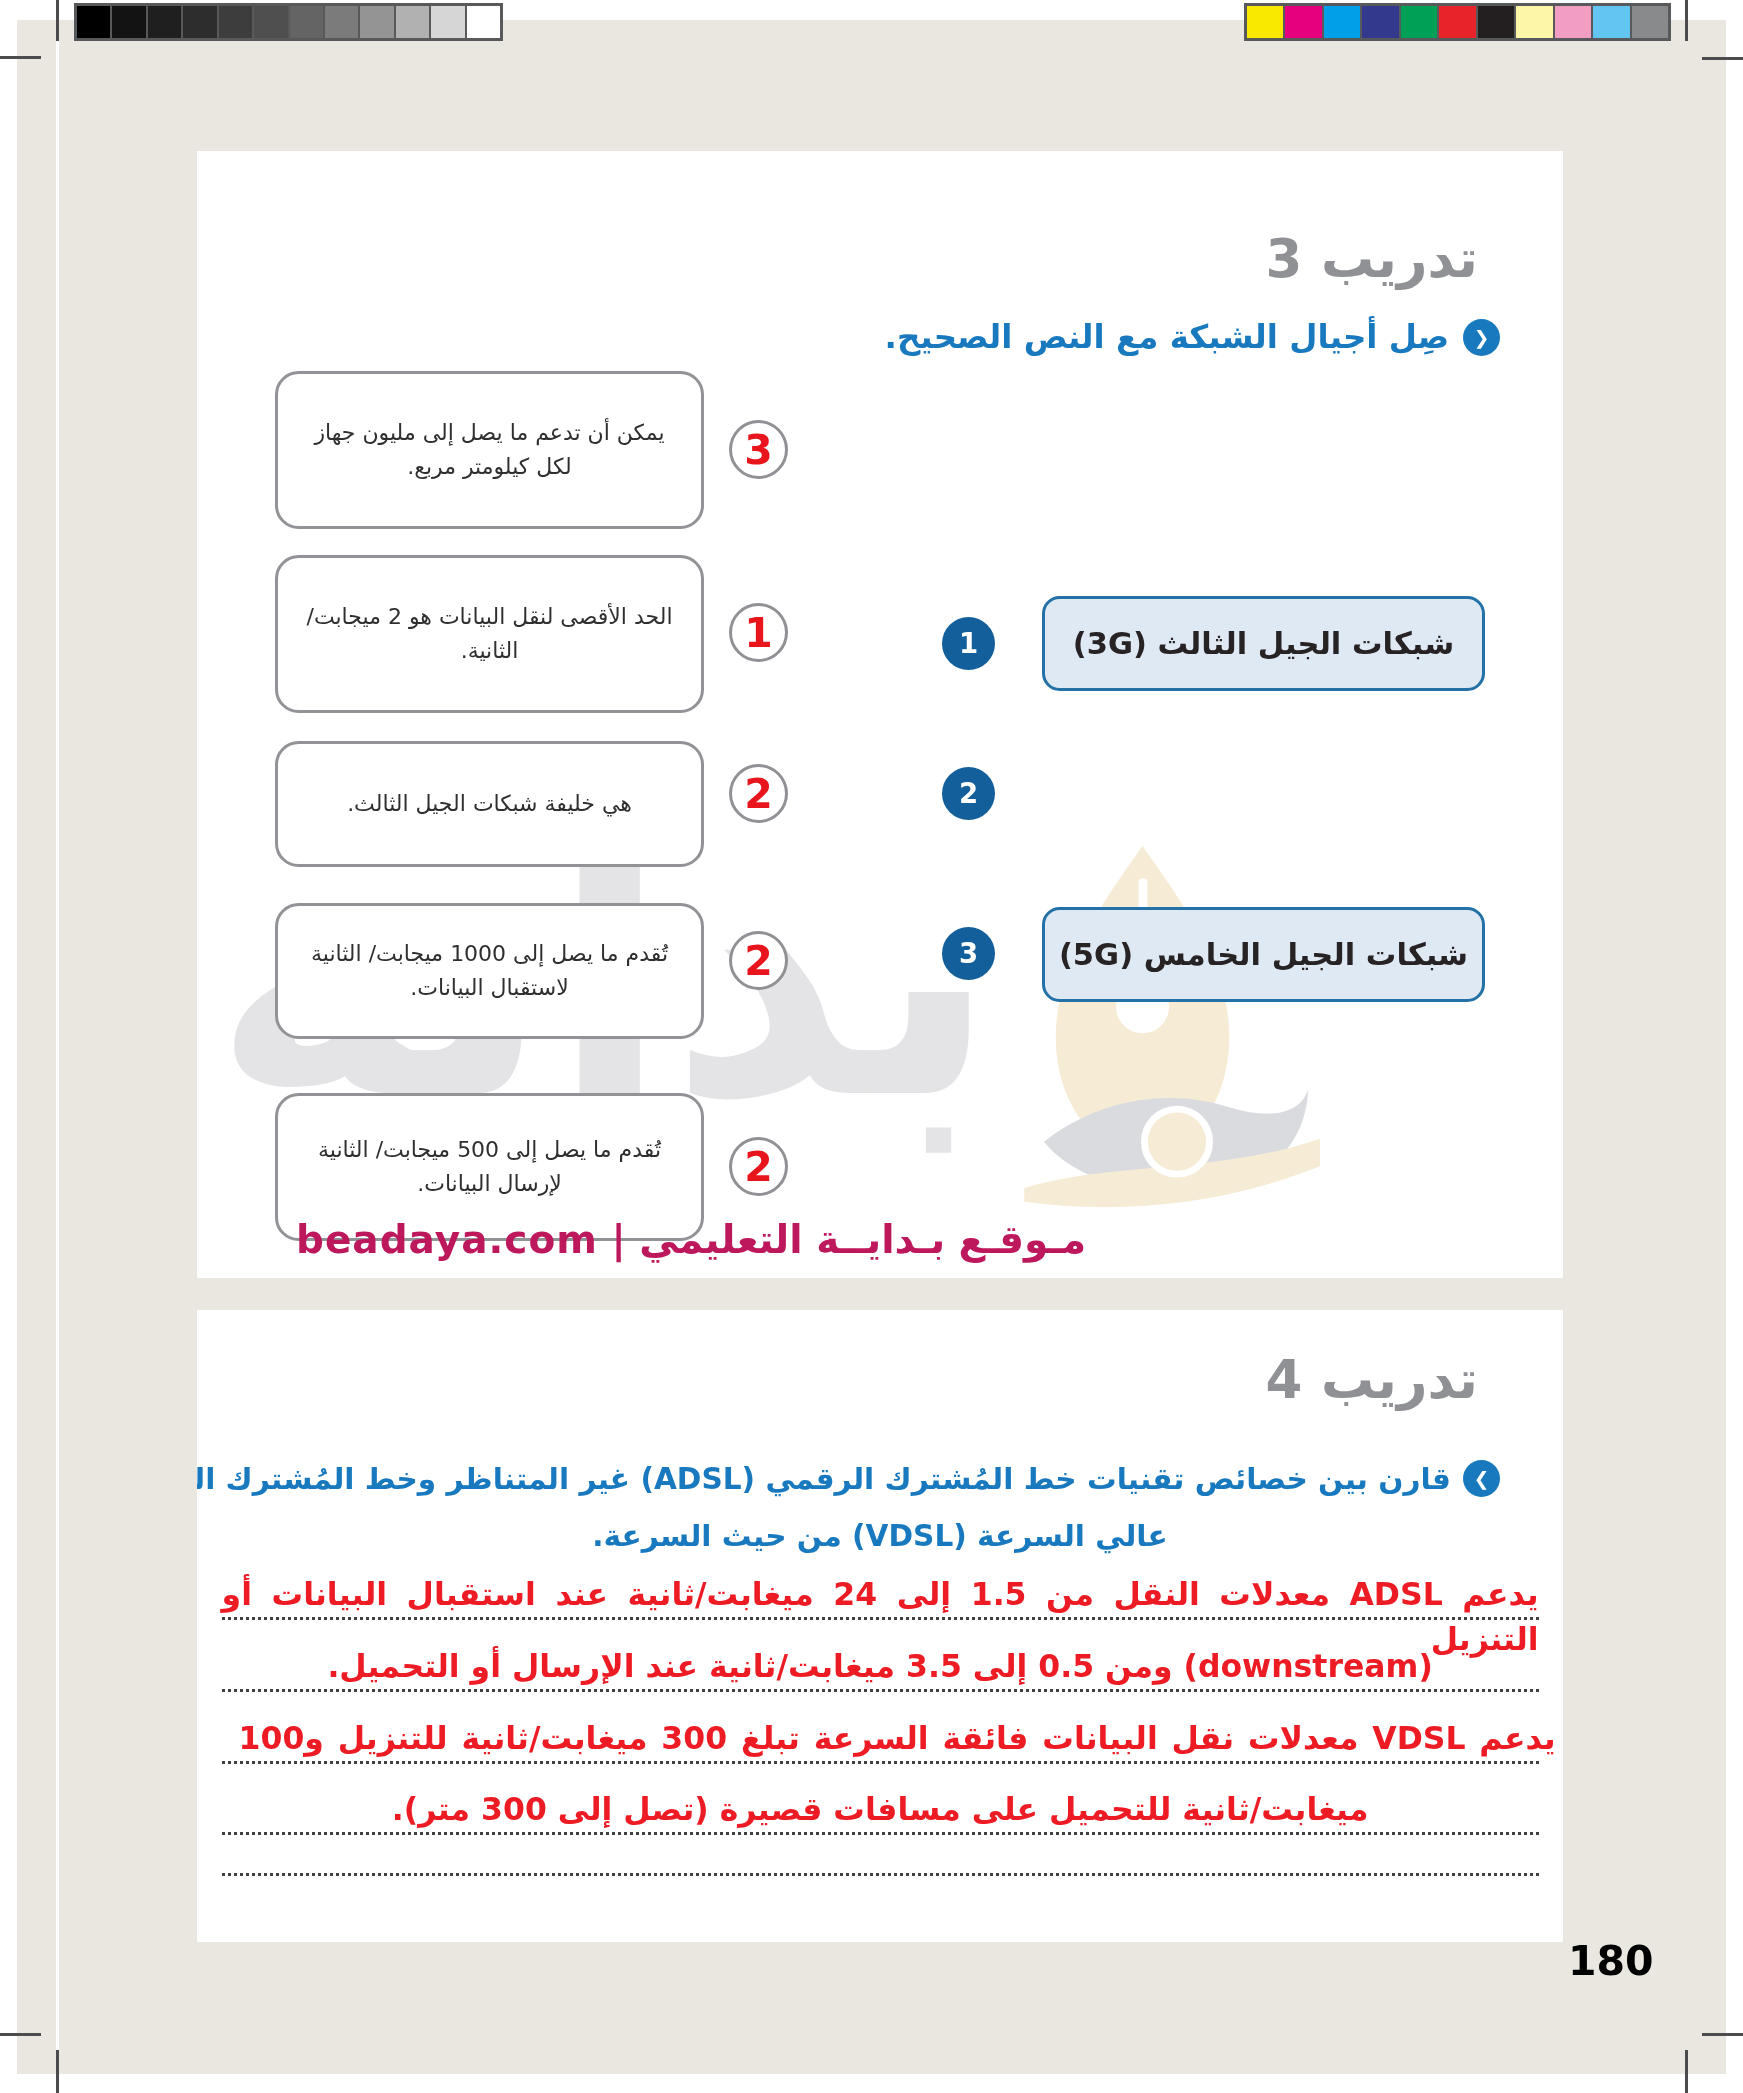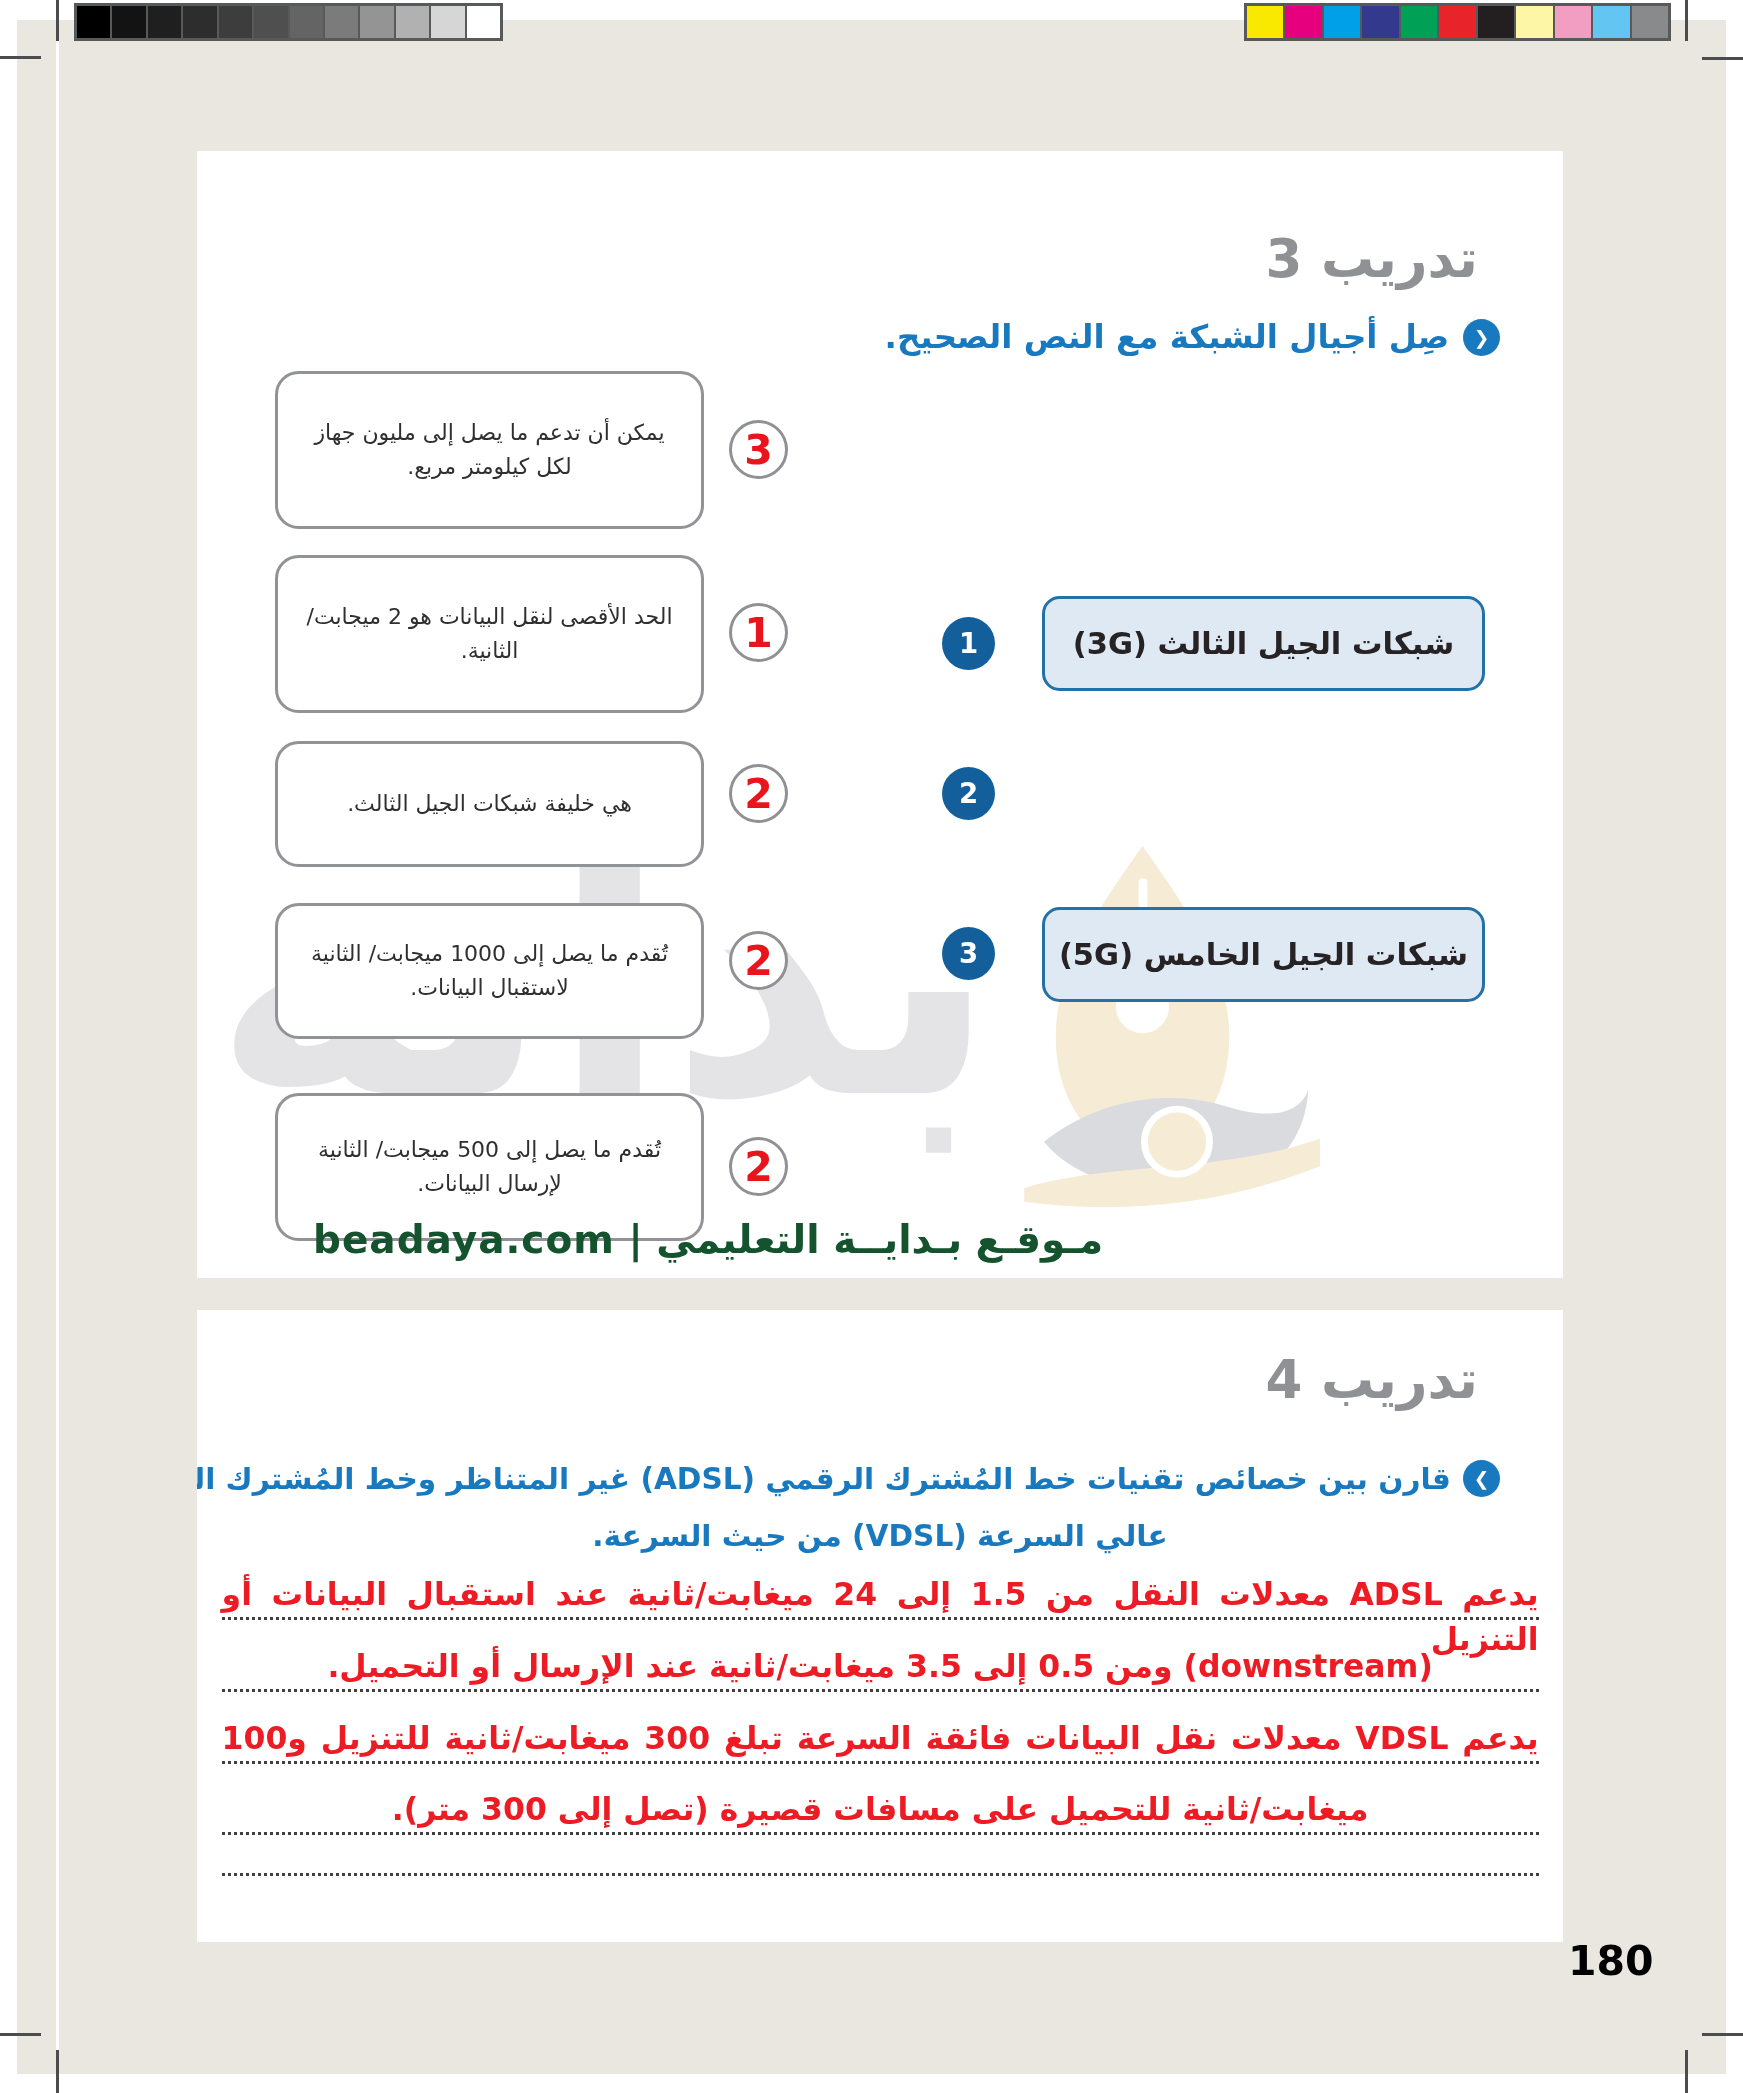--- a/index.html
+++ b/index.html
@@ -55,38 +55,38 @@
   
   .gen-box{position:absolute;left:845px;width:443px;height:95px;background:#dfe9f4;border:3px solid #2371a7;
            border-radius:17.7px;box-sizing:border-box;display:flex;align-items:center;justify-content:center;
            direction:rtl;color:#272325;font-size:30.5px;font-weight:bold;z-index:2;}
   .g1{top:445px;text-align:right;} .g2{top:595px;} .g3{top:756px;}
 
   
   .wm-big{position:absolute;left:14.8px;top:650px;font-size:345px;font-weight:bold;color:#e4e4e6;line-height:1;
           direction:rtl;z-index:1;white-space:nowrap;}
   .wm-nib{position:absolute;left:768px;top:690px;z-index:1;}
-  .wm-caption{position:absolute;left:116px;top:1066px;color:#14532d;font-size:39px;font-weight:bold;direction:rtl;
+  .wm-caption{position:absolute;left:99px;top:1066px;color:#be185d;font-size:39px;font-weight:bold;direction:rtl;
               z-index:3;white-space:nowrap;letter-spacing:1px;}
 
   
   .q-bullet{position:absolute;right:63px;top:150px;z-index:2;}
   .q-line1{position:absolute;right:112px;top:152px;color:#1879bf;font-size:29.6px;font-weight:bold;direction:rtl;
            white-space:nowrap;z-index:2;}
   .q-line2{position:absolute;left:0;right:0;top:209px;text-align:center;color:#1879bf;font-size:29.6px;font-weight:bold;
            direction:rtl;z-index:2;}
 
   .dotline{position:absolute;left:24.6px;width:1317px;height:0;border-bottom:3.9px dotted #3f3f3f;z-index:2;}
   .dl1{top:307px;} .dl2{top:379px;} .dl3{top:451px;} .dl4{top:522px;} .dl5{top:563px;}
 
   .ans-line{position:absolute;left:24.6px;width:1317px;direction:rtl;color:#ed1b23;font-size:31.5px;font-weight:bold;
             line-height:45px;z-index:3;}
   .al1{top:262px;text-align:justify;text-align-last:justify;}
   .al2{top:334px;text-align:center;}
-  .al3{top:406px;text-align:justify;text-align-last:justify;}
+  .al3{top:406px;text-align:justify;text-align-last:justify;margin-left:17px;}
   .al4{top:477px;text-align:center;}
 
   .page-number{position:absolute;left:1568px;top:1937px;color:#000000;font-size:41px;font-weight:bold;z-index:2;}
 </style>
 </head>
 <body>
 
 <div class="page">
   <div class="paper"></div>
   <div class="fold-line"></div>

